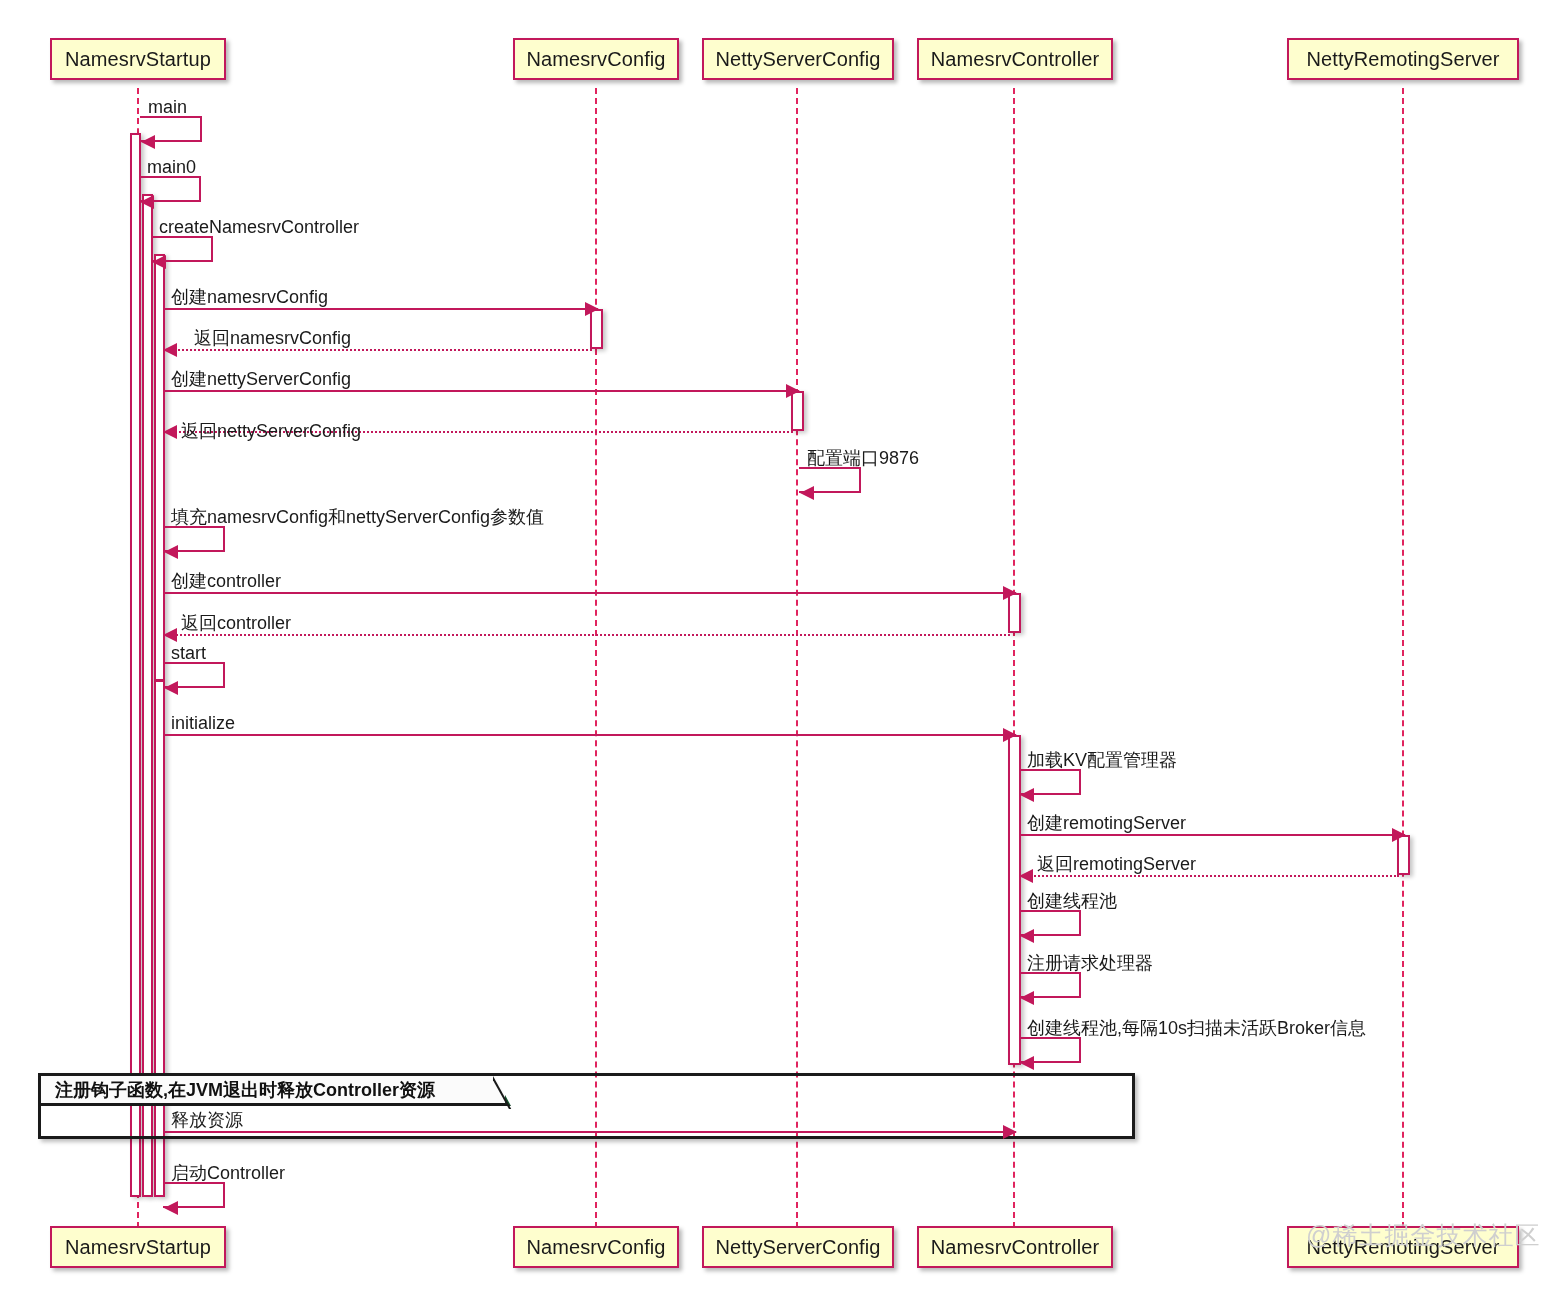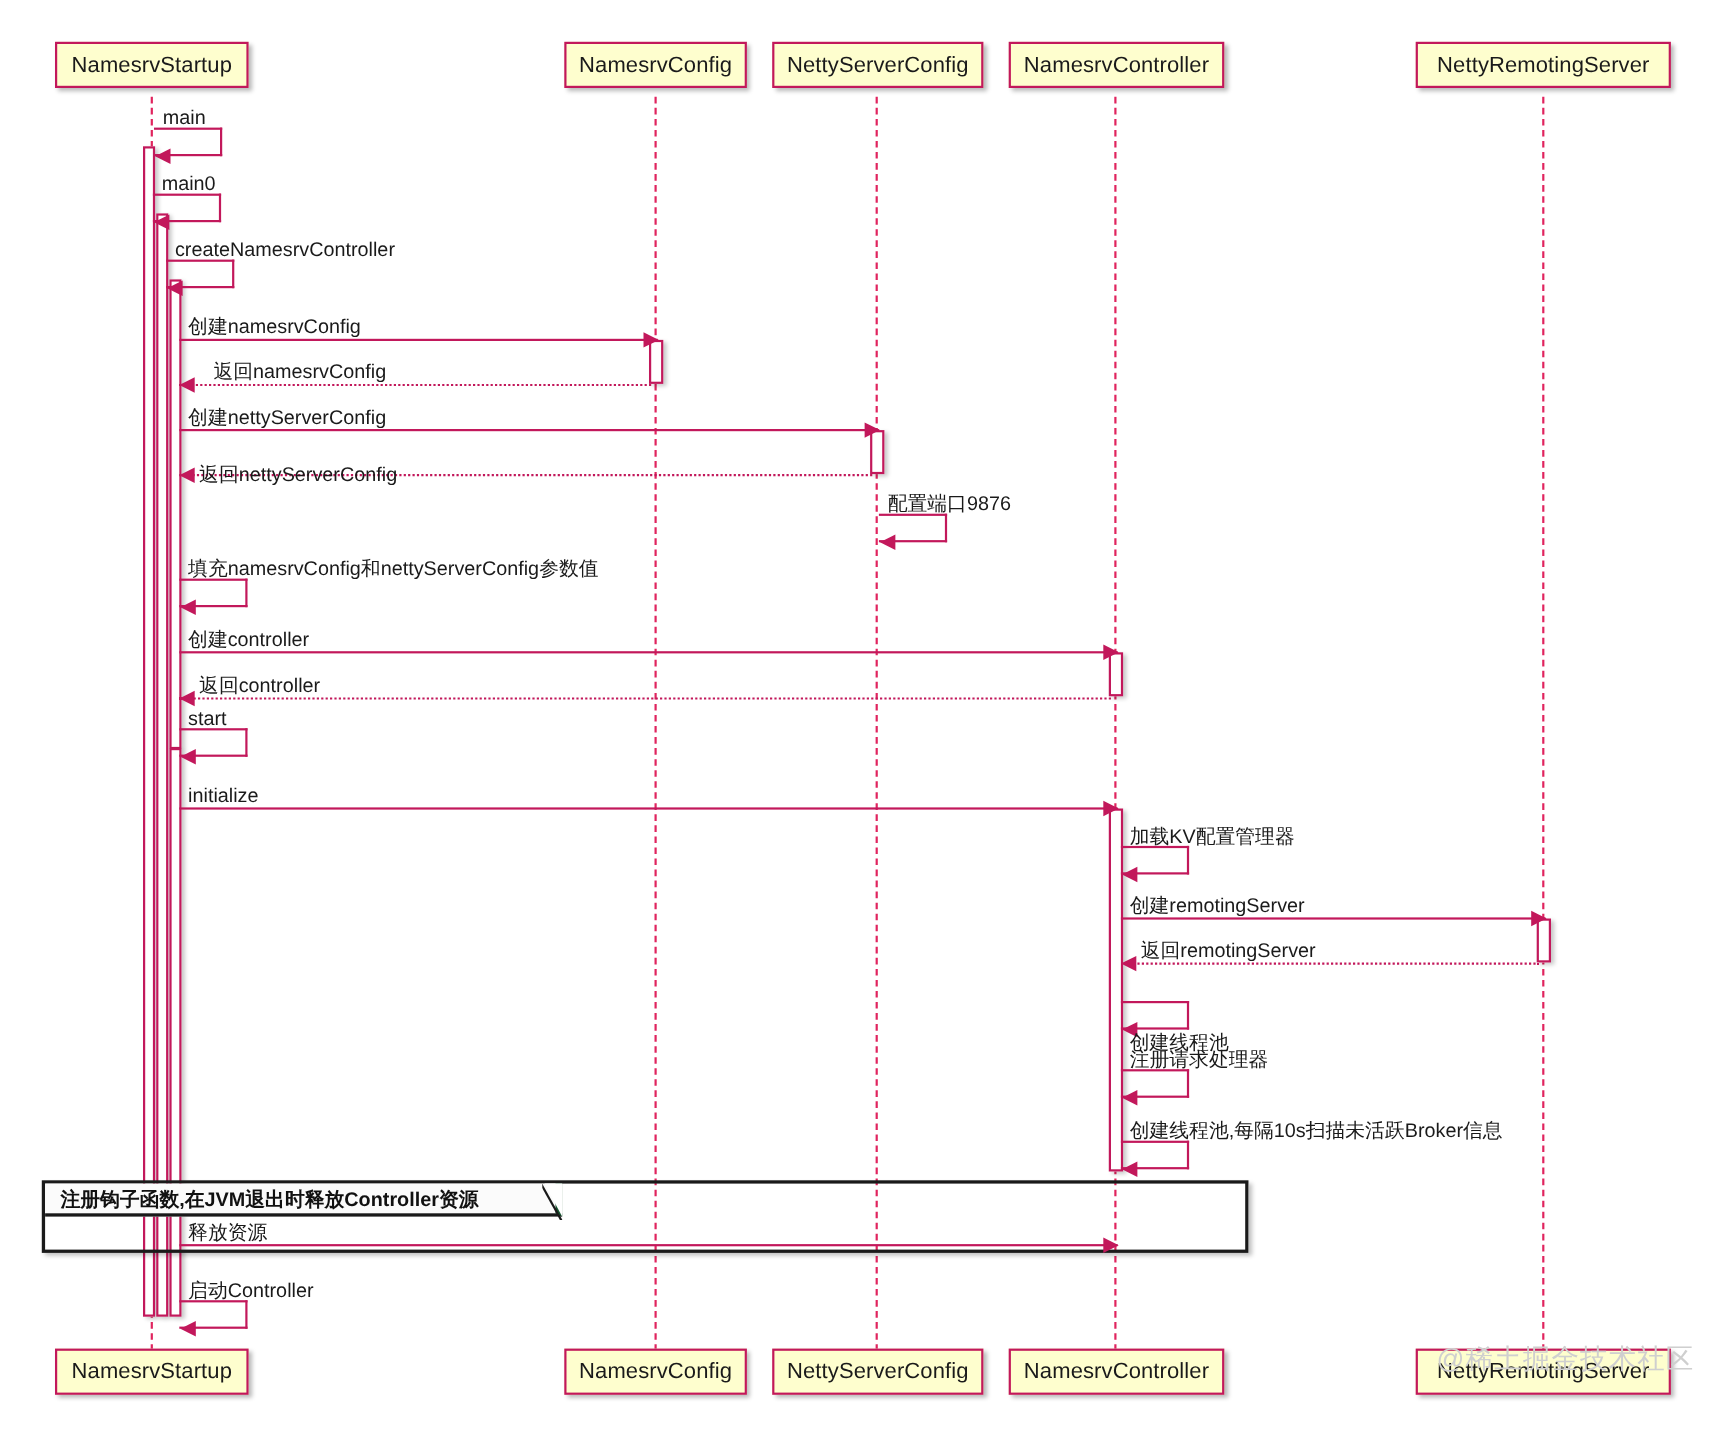--- a/index.html
+++ b/index.html
@@ -174,21 +174,21 @@
     <div class="ahead left" style="left: 1020px; top: 788px;"></div>
     <div class="mlabel" style="left: 1027px; top: 751px;">加载KV配置管理器</div>
     <div class="msgline" style="left: 1019px; top: 834px; width: 386px;"></div>
     <div class="ahead right" style="top: 828px; left: 1392px;"></div>
     <div class="mlabel" style="top: 814px; left: 1027px;">创建remotingServer</div>
     <div class="msgline ret" style="left: 1019px; top: 875px; width: 380px;"></div>
     <div class="ahead left" style="top: 869px; left: 1019px;"></div>
     <div class="mlabel" style="top: 855px; left: 1037px;">返回remotingServer</div>
     <div class="selfcall" style="left: 1019px; top: 910px; width: 62px; height: 26px;"></div>
     <div class="ahead left" style="left: 1020px; top: 929px;"></div>
-    <div class="mlabel" style="left: 1027px; top: 892px; margin-top: 47px;">创建线程池</div>
+    <div class="mlabel" style="left: 1027px; top: 892px;">创建线程池</div>
     <div class="selfcall" style="left: 1019px; top: 972px; width: 62px; height: 26px;"></div>
     <div class="ahead left" style="left: 1020px; top: 991px;"></div>
     <div class="mlabel" style="left: 1027px; top: 954px;">注册请求处理器</div>
     <div class="selfcall" style="left: 1019px; top: 1037px; width: 62px; height: 26px;"></div>
     <div class="ahead left" style="left: 1020px; top: 1056px;"></div>
     <div class="mlabel" style="left: 1027px; top: 1019px;">创建线程池,每隔10s扫描未活跃Broker信息</div>
     <div class="msgline" style="left: 163px; top: 1131px; width: 853px;"></div>
     <div class="ahead right" style="top: 1125px; left: 1003px;"></div>
     <div class="mlabel" style="top: 1111px; left: 171px;">释放资源</div>
     <div class="selfcall" style="left: 163px; top: 1182px; width: 62px; height: 26px;"></div>

